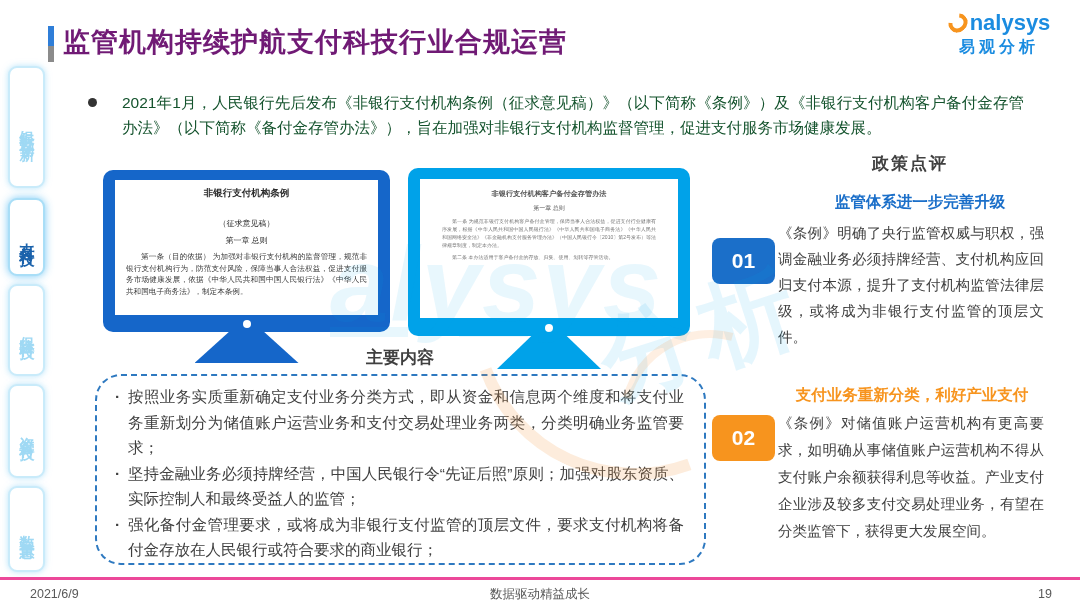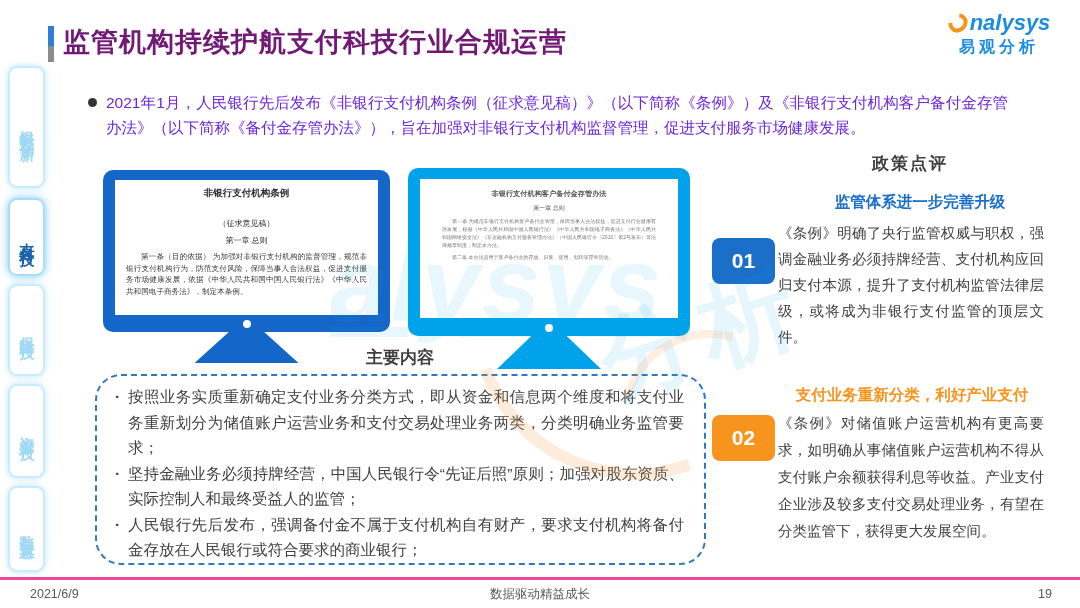--- a/index.html
+++ b/index.html
@@ -22,27 +22,27 @@
   
   .title-bar { position:absolute; left:48px; top:26px; width:6px; height:36px;
                background:linear-gradient(to bottom,#2f7ed8 0%,#2f7ed8 55%,#8b8b8b 55%,#8b8b8b 100%); }
   .page-title { position:absolute; left:63px; top:24px; font-size:27px; font-weight:bold; color:#701a75; letter-spacing:1px; }
 
   
   .logo { position:absolute; right:16px; top:10px; width:130px; text-align:center; }
   .logo-row { display:flex; align-items:center; justify-content:center; gap:2px; }
   .logo-swirl { display:inline-block; width:20px; height:18px; border:4px solid #f7941e;
                 border-radius:50% 50% 50% 50%; border-top-color:transparent; transform:rotate(-40deg); }
-  .logo-brand { font-size:22px; font-weight:bold; font-style:italic; color:#1b8ce0; letter-spacing:0; }
+  .logo-brand { font-size:22px; font-weight:bold; color:#1b8ce0; letter-spacing:0; }
   .logo-sub { font-size:16px; font-weight:bold; color:#1b8ce0; letter-spacing:4px; margin-top:1px; }
 
   
   .intro-dot { position:absolute; left:88px; top:98px; width:9px; height:9px; border-radius:50%; background:#333; }
-  .intro-text { position:absolute; left:106px; top:90px; width:902px; font-size:15.5px; line-height:25px;
-                color:#6d28d9; text-align:justify; }
+  .intro-text { position:absolute; left:122px; top:90px; width:902px; font-size:15.5px; line-height:25px;
+                color:#14532d; text-align:justify; }
 
   
   .monitor { position:absolute; }
   .frame { position:relative; border-radius:10px; }
   .screen { position:absolute; background:#fff; overflow:hidden; }
   .cam { position:absolute; left:50%; transform:translateX(-50%); width:8px; height:8px; border-radius:50%; background:#fff; }
   .stand { margin:0 auto; }
   .m1 .frame { width:287px; height:162px; background:#1566c9; }
   .m1 .screen { left:12px; top:10px; right:12px; bottom:17px; padding:7px 11px; }
   .m1 .cam { bottom:4px; }
@@ -156,21 +156,21 @@
       <div class="cam"></div>
     </div>
     <div class="stand"></div>
   </div>
 
   <div class="main-label">主要内容</div>
   <div class="dashed-box">
     <ul>
       <li>按照业务实质重新确定支付业务分类方式，即从资金和信息两个维度和将支付业务重新划分为储值账户运营业务和支付交易处理业务两类，分类明确业务监管要求；</li>
       <li>坚持金融业务必须持牌经营，中国人民银行令“先证后照”原则；加强对股东资质、实际控制人和最终受益人的监管；</li>
-      <li>人民银行先后发布，强调备付金不属于支付机构自有财产，要求支付机构将备付金存放在人民银行或符合要求的商业银行；</li>
+      <li>强化备付金管理要求，或将成为非银行支付监管的顶层文件，要求支付机构将备付金存放在人民银行或符合要求的商业银行；</li>
     </ul>
   </div>
 
   <div class="policy-title">政策点评</div>
 
   <div class="badge b1">01</div>
   <div class="sec-head h1">监管体系进一步完善升级</div>
   <div class="sec-body s1">《条例》明确了央行监管权威与职权，强调金融业务必须持牌经营、支付机构应回归支付本源，提升了支付机构监管法律层级，或将成为非银行支付监管的顶层文件。</div>
 
   <div class="badge b2">02</div>

